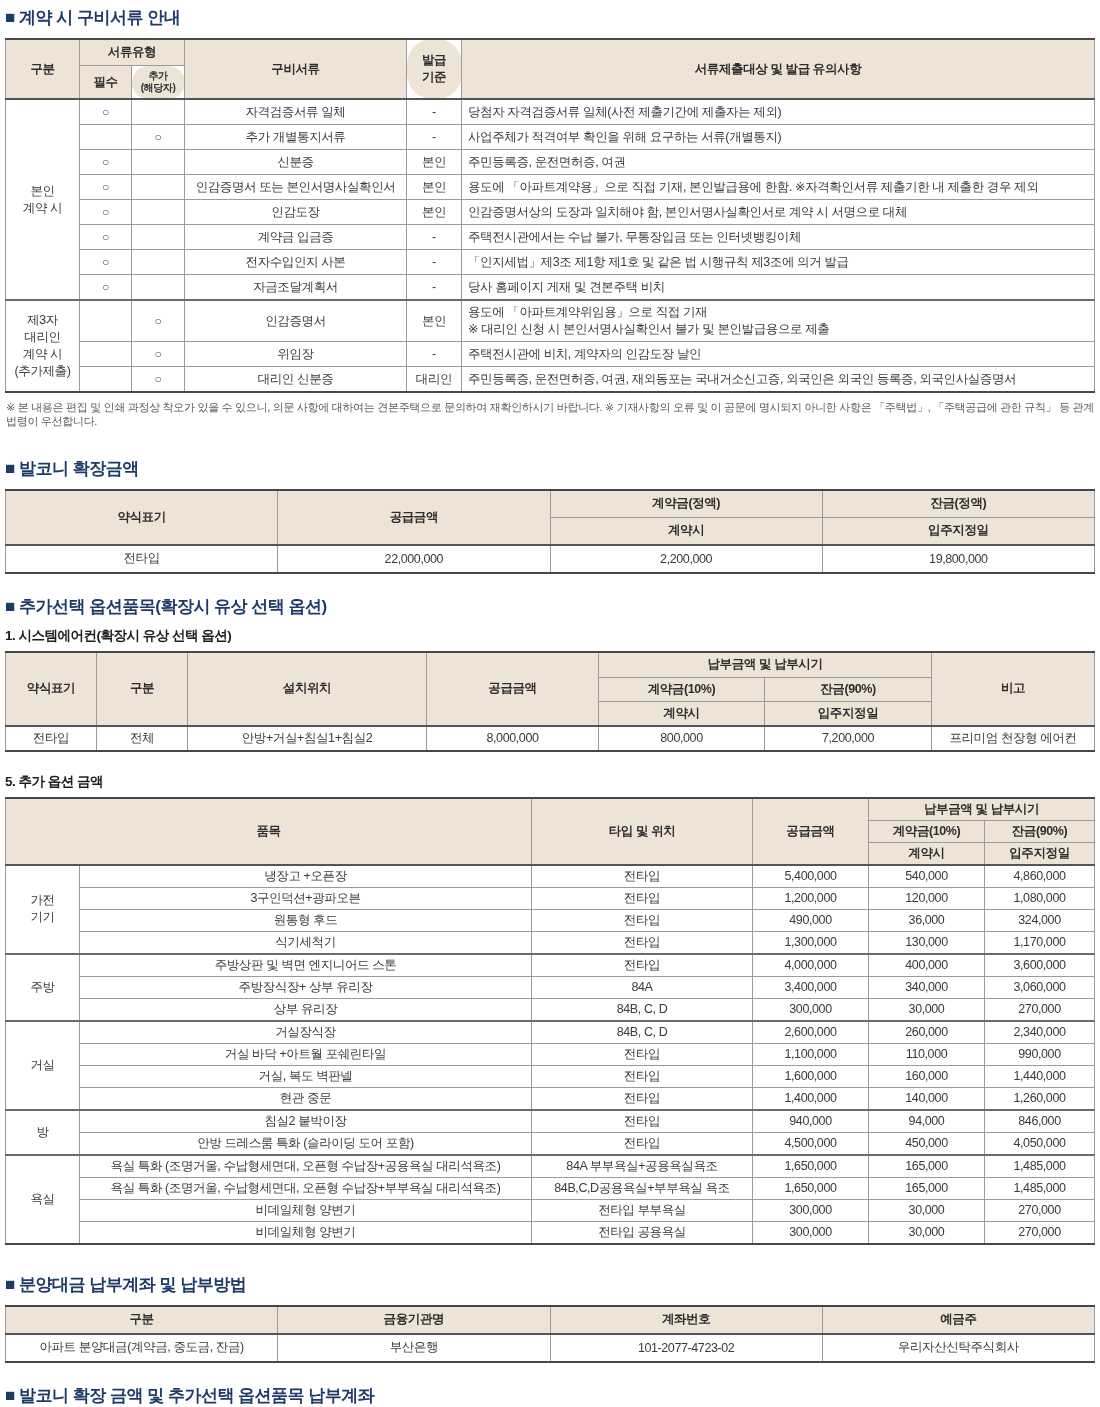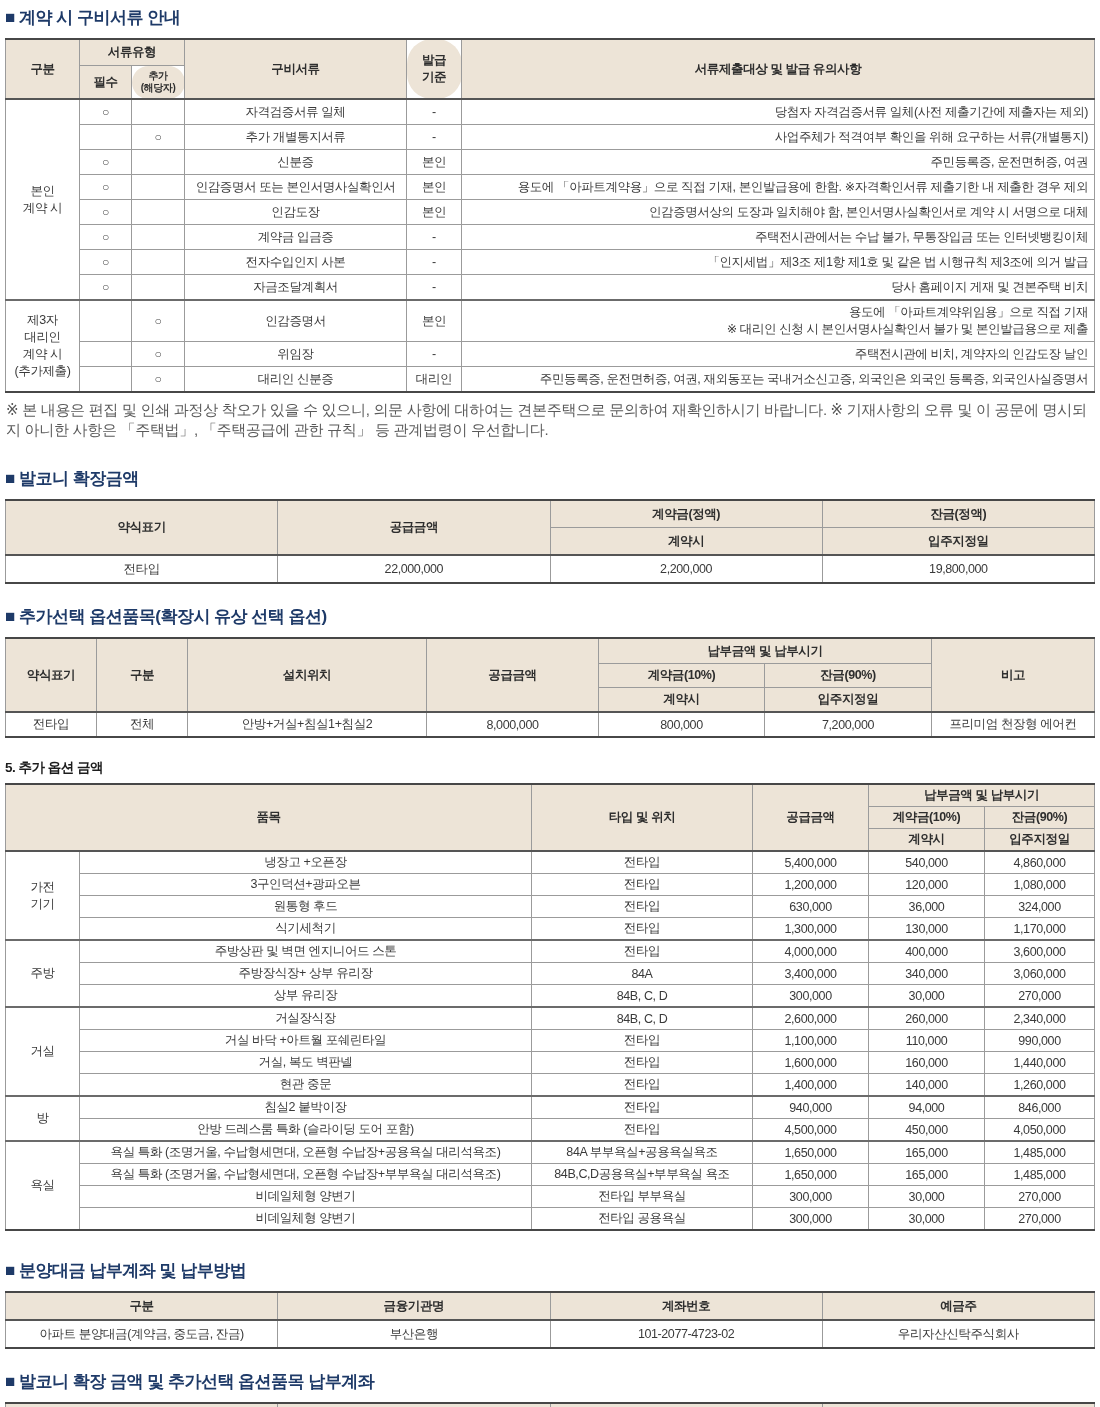--- a/index.html
+++ b/index.html
@@ -24,31 +24,31 @@
   th,td {
     border:1px solid #9b9b9b; font-size:12.5px; letter-spacing:-0.4px;
     text-align:center; vertical-align:middle; padding:4px 6px;
     word-break:keep-all; overflow:hidden;
   }
   thead th { background:#ede4d7; font-weight:600; color:#2e2e2e; }
   thead tr:last-child th { border-bottom:2px solid #555555; }
   tbody tr:first-child td { border-top:2px solid #555555; }
   tr.group-start td { border-top:2px solid #6b6b6b; }
   .pre { white-space:pre-line;border-radius:25px; }
-  .left { text-align:right; padding-left:9px; }
+  .left { text-align:left; padding-left:9px; }
   .num { text-align:center; padding-right:24px; }
   .t1 td { height:18px; padding:3px 6px; }
   .t1 .mark { font-size:12px; color:#4a4a4a; }
   .t2 th, .t2 td, .t5 th, .t5 td, .t6 th, .t6 td { height:18px; padding:4px 6px;margin-left:21px; }
   .t3 th, .t3 td { padding:3px 5px; }
   .t3 .pad-head th { height:18px; }
   .t4 th { padding:2px 5px; }
   .t4 td { padding:2px 5px; height:16px; }
   .footnote {
-    font-size:15px; color:#5a5a5a; letter-spacing:-0.3px;
+    font-size:11px; color:#5a5a5a; letter-spacing:-0.3px;
     margin:7px 0 0 1px; line-height:1.3;
   }
   .gap-lg { margin-top:28px; }
   .gap-md { margin-top:21px; }
   .gap-sm { margin-top:8px; }
   .tbl-gap { margin-top:2px; }
 </style>
 </head>
 <body>
 
@@ -198,20 +198,21 @@
           <td>2,200,000</td>
           <td>19,800,000</td>
         </tr>
       </tbody>
     </table>
   </section>
 
   <section class="gap-md">
     <h2 class="sec-title">■ 추가선택 옵션품목(확장시 유상 선택 옵션)</h2>
 
+    <h3 class="subtitle gap-sm">1. 시스템에어컨(확장시 유상 선택 옵션)</h3>
     <table class="t3 tbl-gap">
       <colgroup>
         <col style="width:91px">
           <col style="width:91px">
           <col style="width:239px">
           <col style="width:172px">
         <col style="width:166px">
           <col style="width:167px">
           <col>
       </colgroup>
@@ -285,21 +286,21 @@
         <tr>
           <td>3구인덕션+광파오븐</td>
           <td>전타입</td>
           <td class="num">1,200,000</td>
           <td class="num">120,000</td>
           <td class="num">1,080,000</td>
         </tr>
         <tr>
           <td>원통형 후드</td>
           <td>전타입</td>
-          <td class="num">630,000</td>
+          <td class="num">490,000</td>
           <td class="num">36,000</td>
           <td class="num">324,000</td>
         </tr>
         <tr>
           <td>식기세척기</td>
           <td>전타입</td>
           <td class="num">1,300,000</td>
           <td class="num">130,000</td>
           <td class="num">1,170,000</td>
         </tr>

